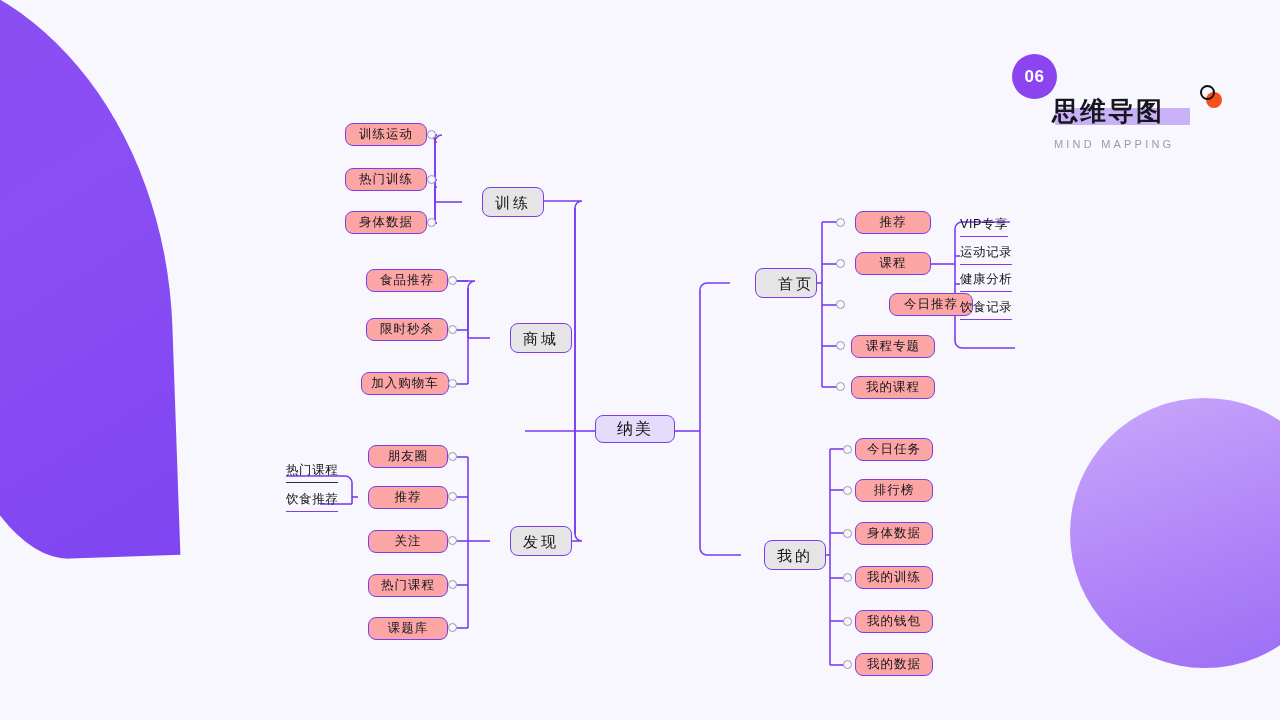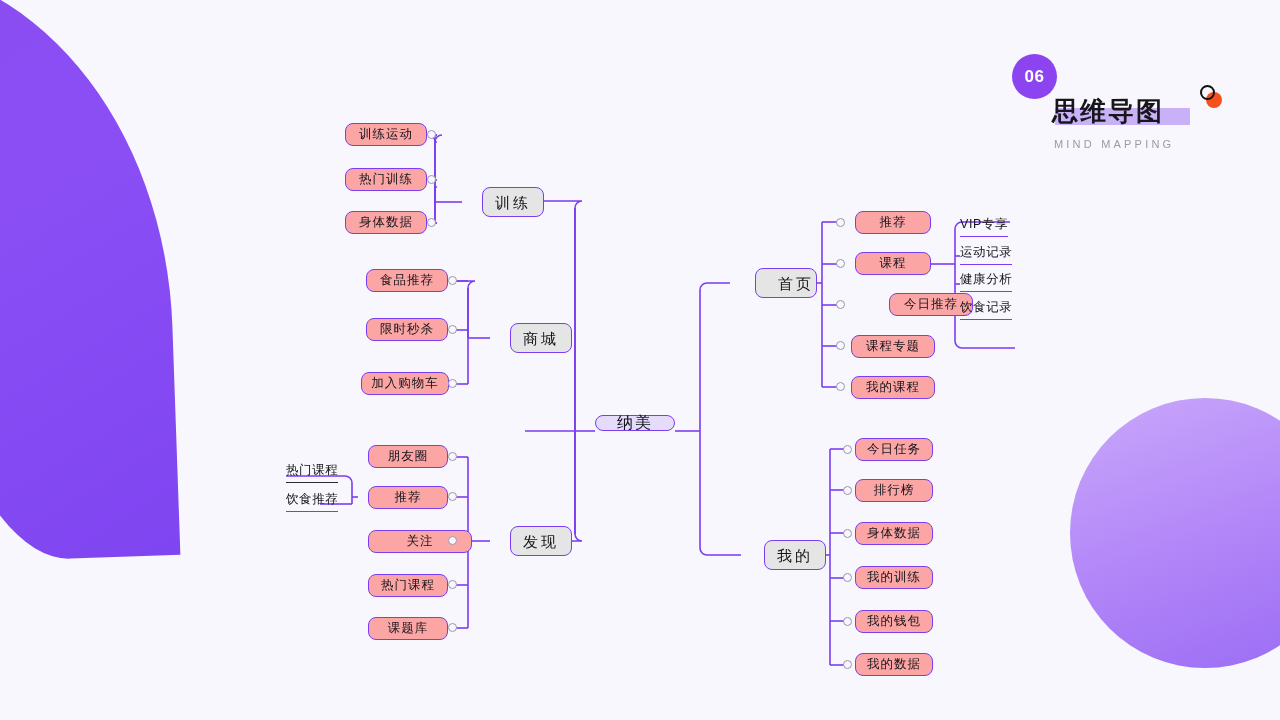--- a/index.html
+++ b/index.html
@@ -186,21 +186,21 @@
     <path d="M808,555 H830"></path>
     <path d="M830,449 V665"></path>
     <path d="M830,449 H846"></path>
     <path d="M830,490 H846"></path>
     <path d="M830,533 H846"></path>
     <path d="M830,578 H846"></path>
     <path d="M830,621 H846"></path>
     <path d="M830,665 H846"></path>
   </svg>
 
-  <div class="node root" style="left:595px; top:415px; width:80px; height:16px;">纳美</div>
+  <div class="node root" style="left:595px; top:415px; width:80px; height:28px;">纳美</div>
 
   <div class="node lvl1" style="left:462px; top:187px;">训练</div>
   <div class="node lvl1" style="left:490px; top:323px;">商城</div>
   <div class="node lvl1" style="left:490px; top:526px;">发现</div>
   <div class="node lvl1" style="left:735px; top:268px;padding-left:20px;">首页</div>
   <div class="node lvl1" style="left:744px; top:540px;">我的</div>
 
   <div class="node leaf" style="left:345px; top:123px; width:82px;">训练运动</div>
   <div class="pin" style="left:427px; top:130px;"></div>
 
@@ -218,21 +218,21 @@
 
   <div class="node leaf" style="left:361px; top:372px; width:88px;">加入购物车</div>
   <div class="pin" style="left:448px; top:379px;"></div>
 
   <div class="node leaf" style="left:368px; top:445px; width:80px;">朋友圈</div>
   <div class="pin" style="left:448px; top:452px;"></div>
 
   <div class="node leaf" style="left:368px; top:486px; width:80px;">推荐</div>
   <div class="pin" style="left:448px; top:492px;"></div>
 
-  <div class="node leaf" style="left:368px; top:530px; width:104px;">关注</div>
+  <div class="node leaf" style="left:368px; top:530px; width:80px;">关注</div>
   <div class="pin" style="left:448px; top:536px;"></div>
 
   <div class="node leaf" style="left:368px; top:574px; width:80px;">热门课程</div>
   <div class="pin" style="left:448px; top:580px;"></div>
 
   <div class="node leaf" style="left:368px; top:617px; width:80px;">课题库</div>
   <div class="pin" style="left:448px; top:623px;"></div>
 
   <div class="ulabel dark" style="left:286px; top:462px;">热门课程</div>
   <div class="ulabel purple" style="left:286px; top:491px;">饮食推荐</div>

